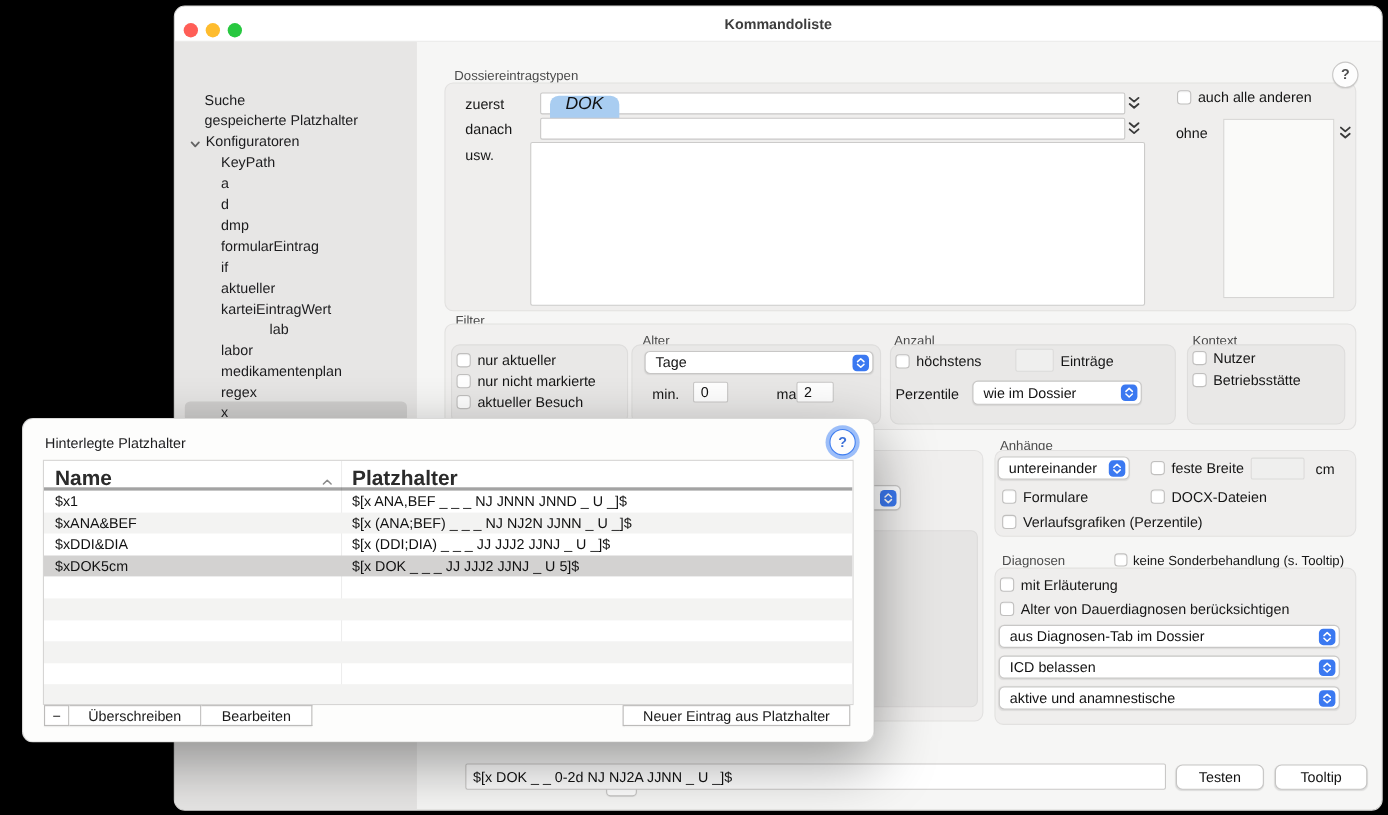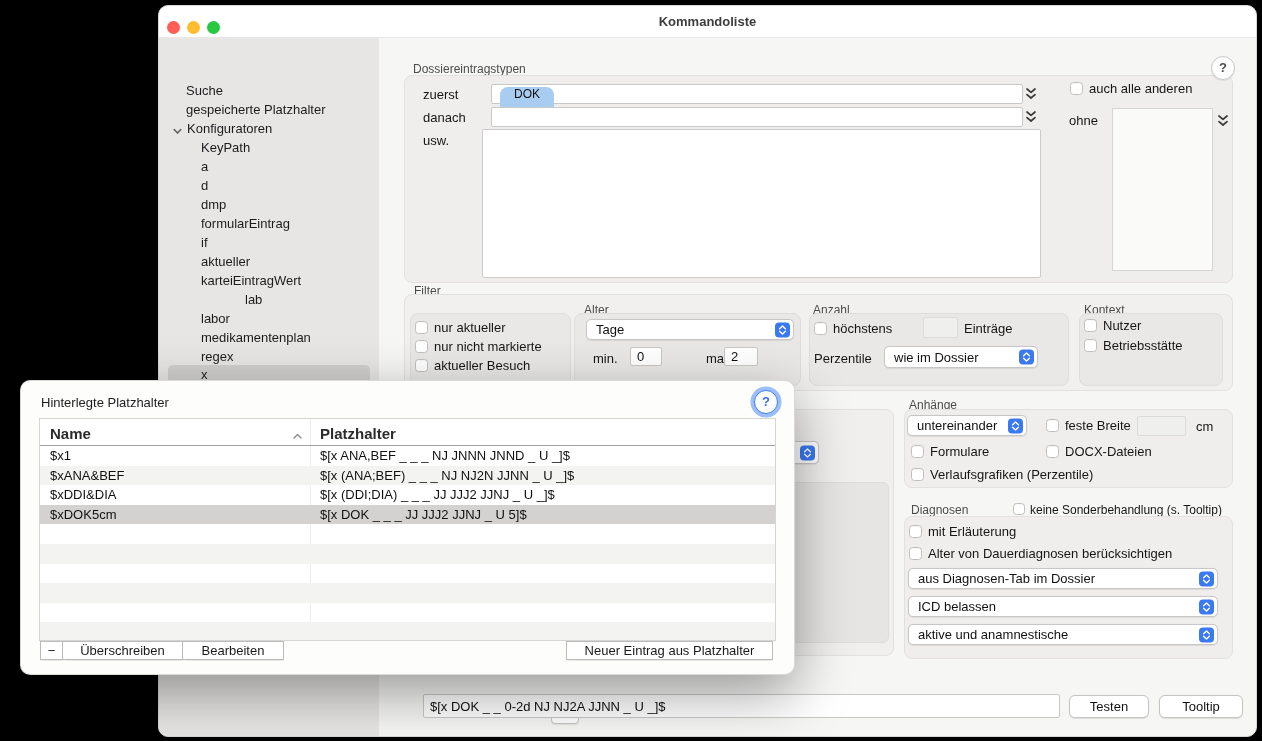--- a/index.html
+++ b/index.html
@@ -32,21 +32,21 @@
   .lbl13 { position:absolute; font-size:13px; color:#161616; white-space:nowrap; }
 
   .tfield { position:absolute; background:#ffffff; border:1px solid #c9c8c7; border-radius:2px;
             font-size:13px; color:#111; padding:0 6px; }
   input.tfield { outline:none; }
   .dfield { background:#efefee; border:1px solid #dcdbda; }
   .bigbox { position:absolute; background:#ffffff; border:1px solid #cccbca; border-radius:2px; }
   .listbox{ position:absolute; background:#fafaf9; border:1px solid #d6d5d4; }
 
   .token { position:absolute; left:8px; top:2px; height:31px; line-height:15px; padding:0 14px;
-           background:#a9cdf1; border-radius:8px; font-size:12px; color:#111; }
+           background:#a9cdf1; border-radius:8px; font-size:16px; color:#111;font-style:italic; }
 
   .checkbox { position:absolute; width:13px; height:13px; background:#ffffff;
               border:1px solid #c0bfbe; border-radius:3.5px;
               box-shadow:inset 0 1px 1px rgba(0,0,0,.04); }
 
   .popup { position:absolute; background:#ffffff; border:1px solid #c8c7c6; border-radius:5px;
            font-size:13px; color:#111; line-height:19px; padding:0 24px 0 9px;
            box-shadow:0 .5px 1px rgba(0,0,0,.08); white-space:nowrap; overflow:hidden; }
   .stepper { position:absolute; right:3px; top:50%; transform:translateY(-50%);
              width:15px; height:15px; border-radius:4px; background:#3b79f1;
@@ -63,21 +63,21 @@
              box-shadow:0 .5px 1px rgba(0,0,0,.1); }
 
   
   .panel { position:absolute; left:20px; top:380px; width:775px; height:295px; background:#fdfdfc;
            border:1px solid rgba(0,0,0,.14); border-radius:10px;
            box-shadow:0 18px 55px rgba(0,0,0,.38); }
   .panel-title { position:absolute; left:20px; top:14px; font-size:13px; color:#1d1d1f; }
   .ptable { position:absolute; left:18px; top:37px; width:737px; height:223px; background:#ffffff;
             border:1px solid #d6d5d4; overflow:hidden; }
   .pt-header { position:absolute; left:0; top:0; width:100%; height:27px; background:#ffffff;
-               border-bottom:1px solid #a3a3a3; font-size:15px; font-weight:700; color:#2b2b2b; }
+               border-bottom:3px solid #a3a3a3; font-size:19px; font-weight:700; color:#2b2b2b; }
   .pt-coldiv { position:absolute; left:270px; top:0; width:1px; height:100%; background:rgba(0,0,0,.07); }
   .pt-row { position:absolute; left:0; width:100%; height:19.6px; font-size:13px; color:#111; }
   .pt-row.stripe { background:#f3f3f2; }
   .pt-row.selected { background:#d3d2d1; }
   .pt-cell-name { position:absolute; left:10px; top:2px; white-space:nowrap; }
   .pt-cell-ph   { position:absolute; left:280px; top:2px; white-space:nowrap; }
 
   .sqbtn { position:absolute; background:#ffffff; border:1px solid #bcbbba; font-size:13px;
            color:#1a1a1a; text-align:center; line-height:18px; box-shadow:0 .5px 1px rgba(0,0,0,.08); }
 

